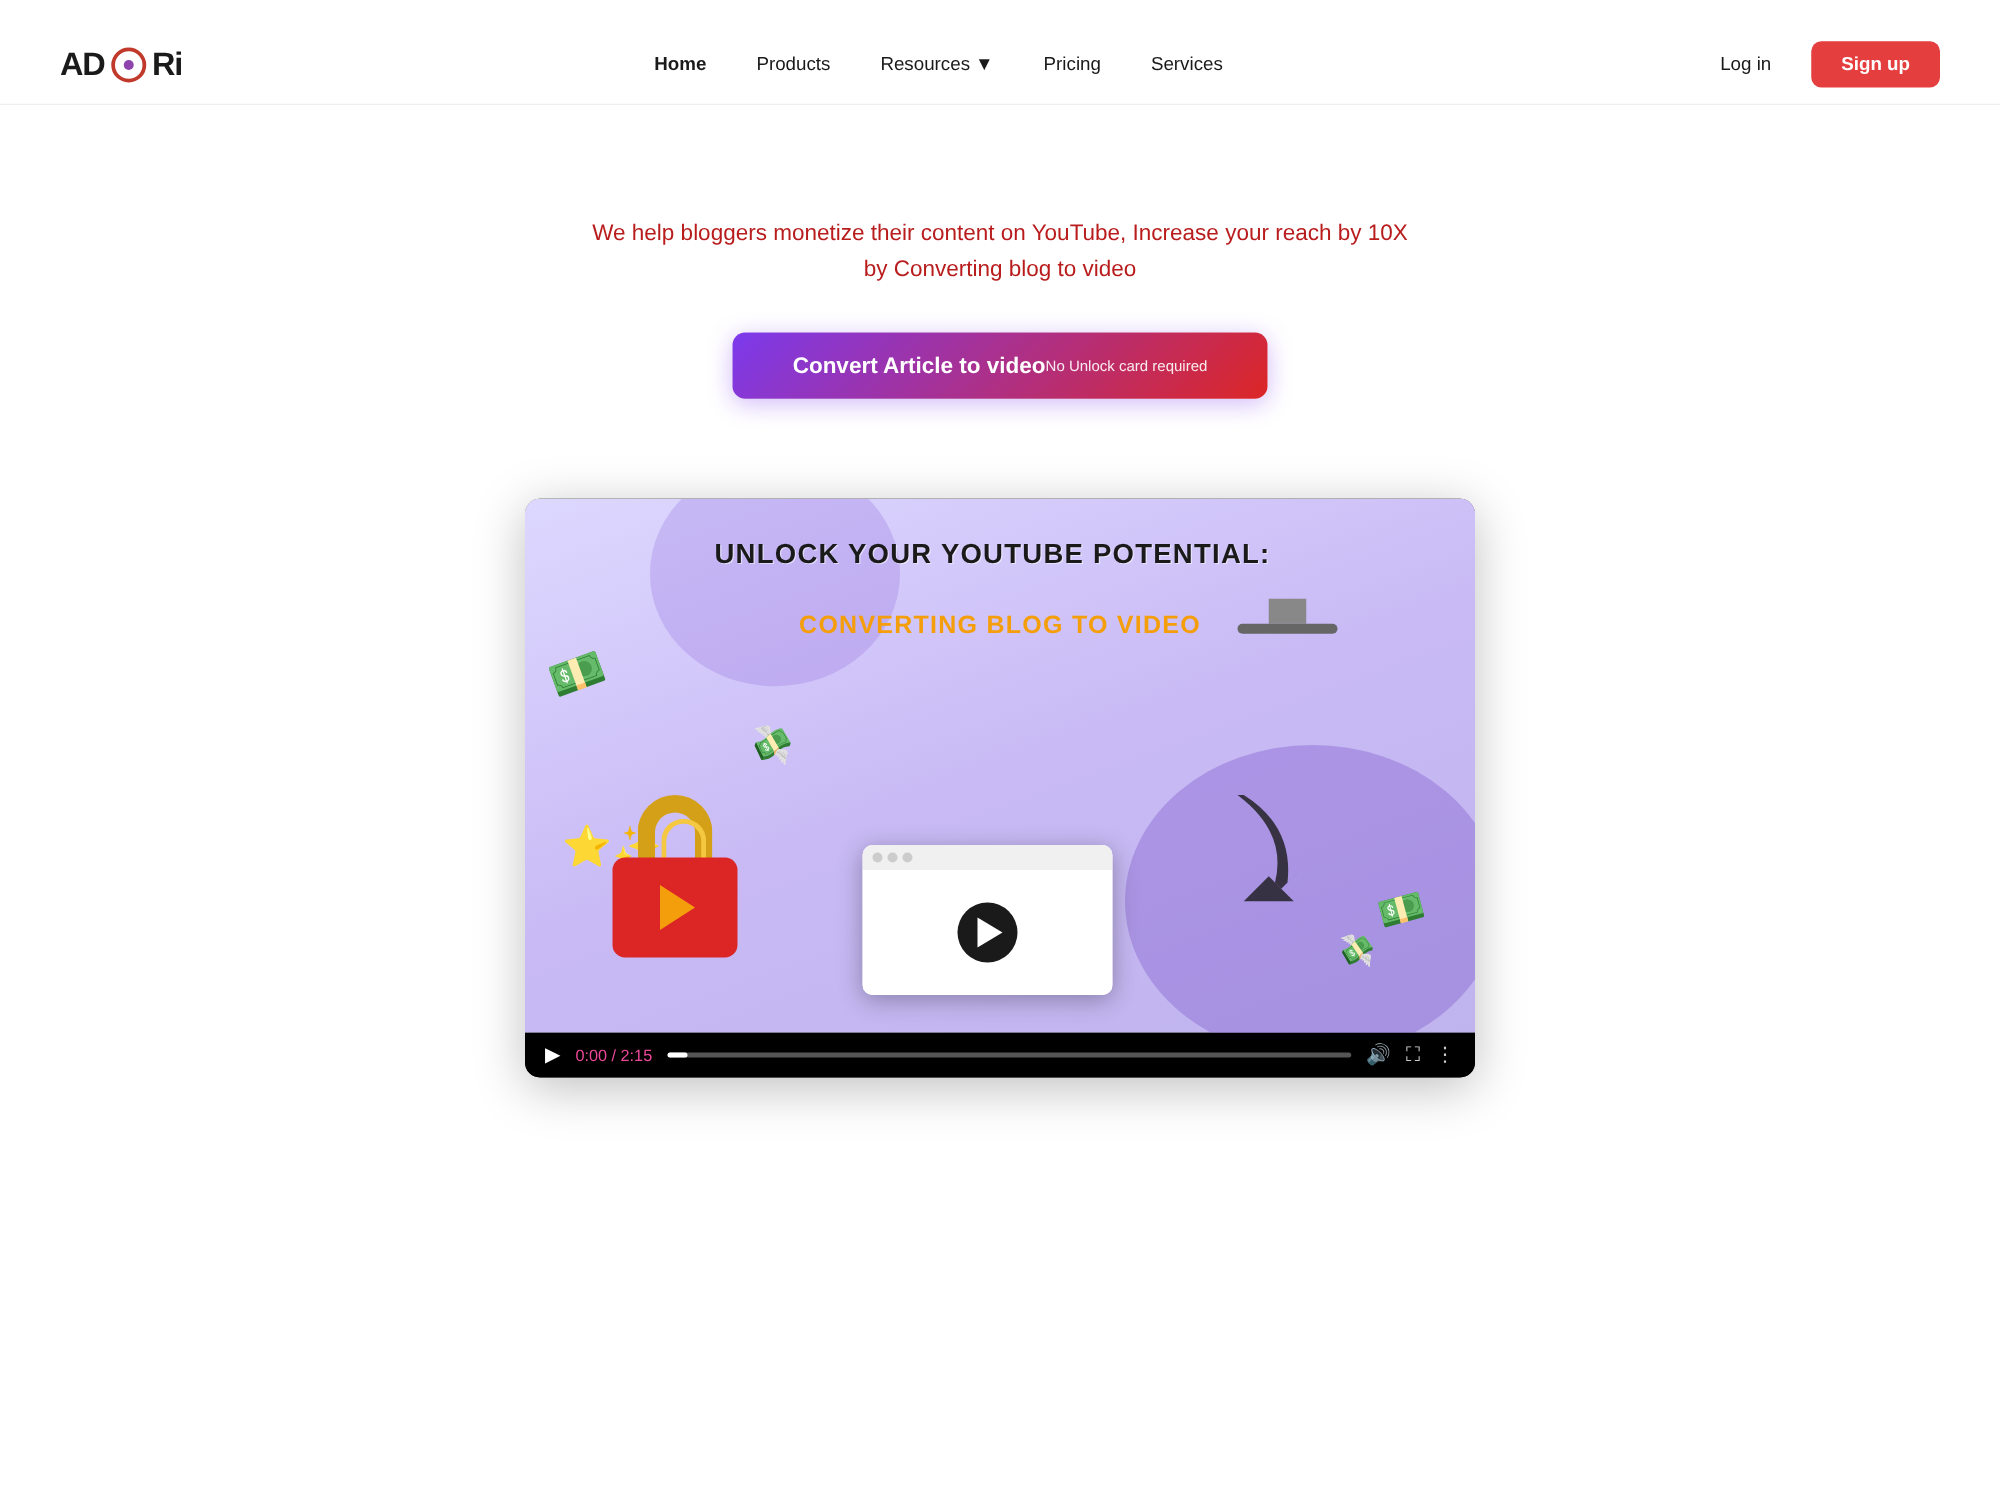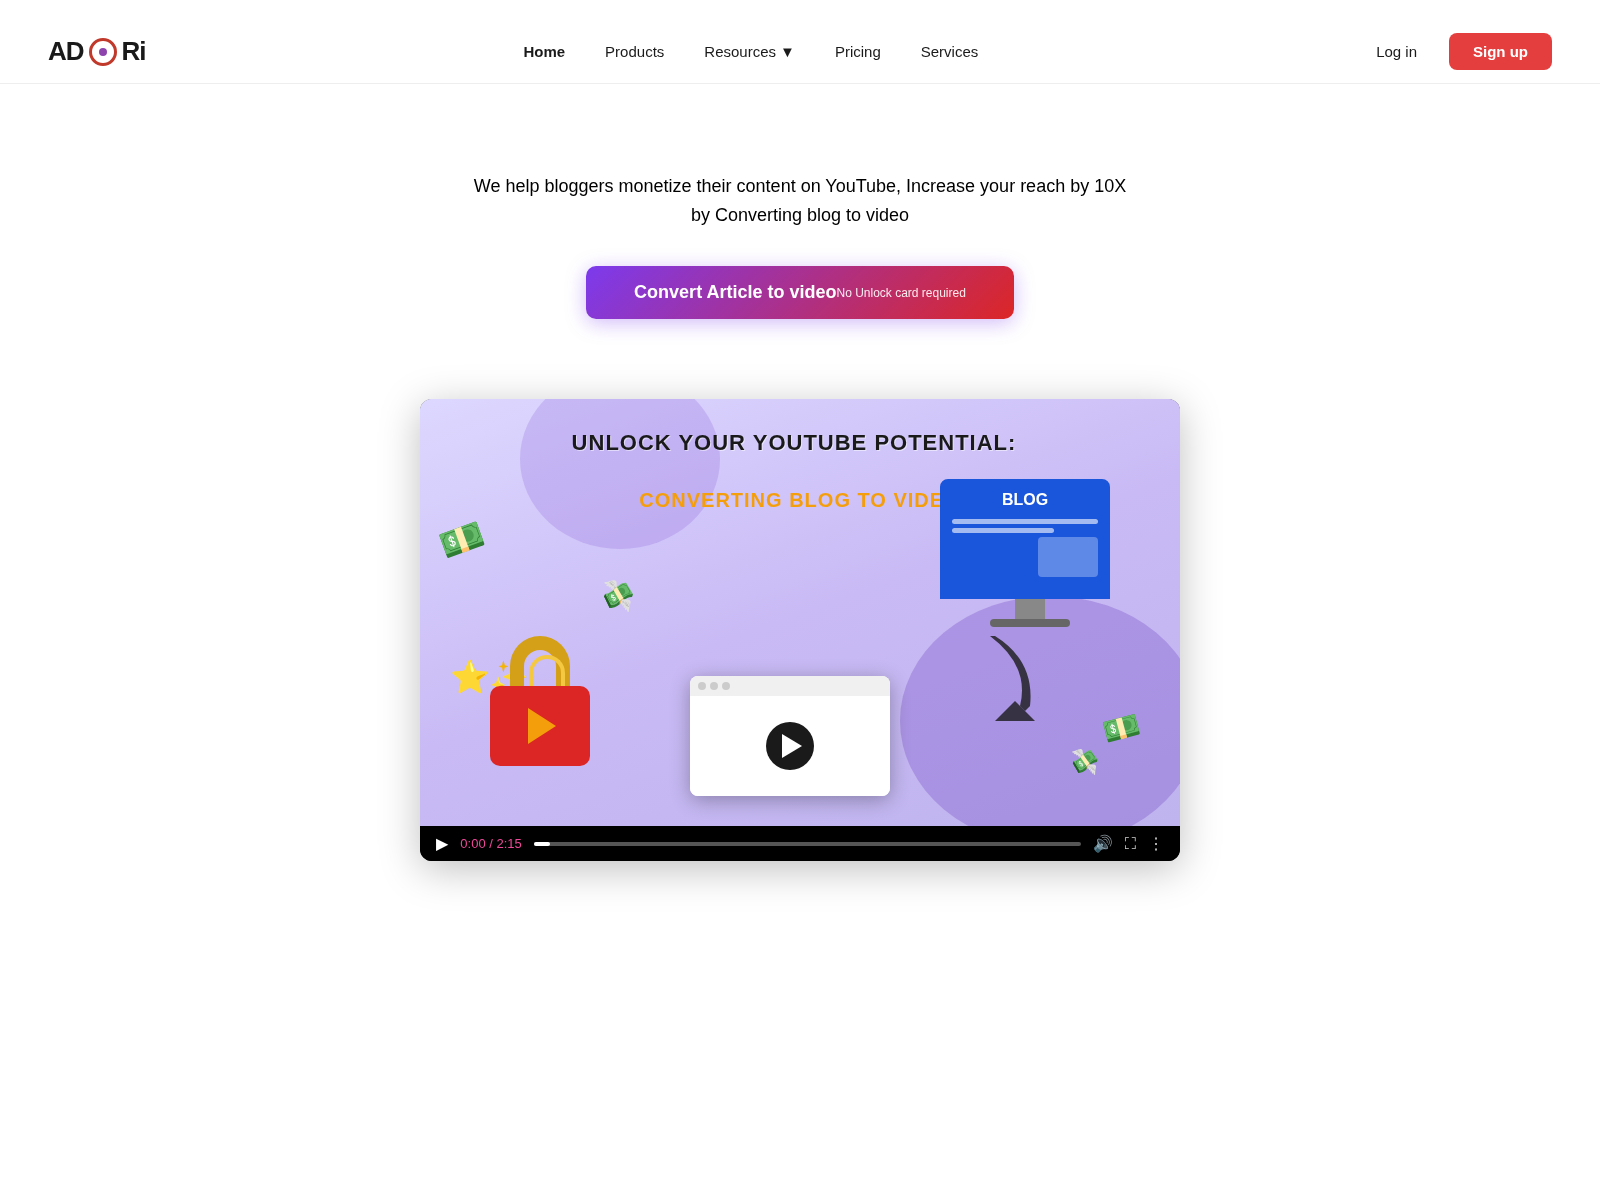--- a/index.html
+++ b/index.html
@@ -54,21 +54,21 @@
     .hero-title-line2 {
       font-size: 68px; font-weight: 900; line-height: 1.1;
       display: block; margin-top: 4px;
     }
     .word-stunning { color: #7c3aed; }
     .word-video { color: #a855f7; }
     .word-with { color: #e06030; }
     .word-ai { color: #dc2626; }
     .hero-subtitle {
       margin: 28px auto 0; max-width: 660px;
-      font-size: 18px; color: #000000; line-height: 1.6; font-weight: 500;
+      font-size: 18px; color: #b91c1c; line-height: 1.6; font-weight: 500;
     }
 
     
     .cta-wrap { margin: 36px auto 0; display: inline-block; }
     .btn-cta {
       display: inline-flex; flex-direction: row; align-items: center;
       padding: 16px 48px; border-radius: 10px; border: none; cursor: pointer;
       background: linear-gradient(135deg, #7c3aed 0%, #dc2626 100%);
       color: #fff; text-align: center; box-shadow: 0 4px 20px rgba(124,58,237,0.35);
     }
@@ -333,28 +333,20 @@
         <div class="browser-dot"></div>
       </div>
       <div class="browser-content">
         <div class="play-circle">
           <div class="play-triangle"></div>
         </div>
       </div>
     </div>
 
     <div class="blog-monitor">
-      <div class="monitor-screen">
-        <div class="monitor-blog-label">BLOG</div>
-        <div class="monitor-lines">
-          <div class="monitor-line"></div>
-          <div class="monitor-line" style="width:70%"></div>
-          <div class="monitor-image-placeholder"></div>
-        </div>
-      </div>
       <div class="monitor-stand"></div>
       <div class="monitor-base"></div>
     </div>
 
     <svg class="arrow-svg" width="80" height="100" viewBox="0 0 80 100">
       <path d="M20 10 Q60 40 50 80 L40 70 L55 85 L70 70 L60 80 Q65 35 25 10 Z" fill="#1a1a1a" opacity="0.8"></path>
       <polygon points="45,75 65,95 25,95" fill="#1a1a1a" opacity="0.8"></polygon>
     </svg>
   </div>
 

